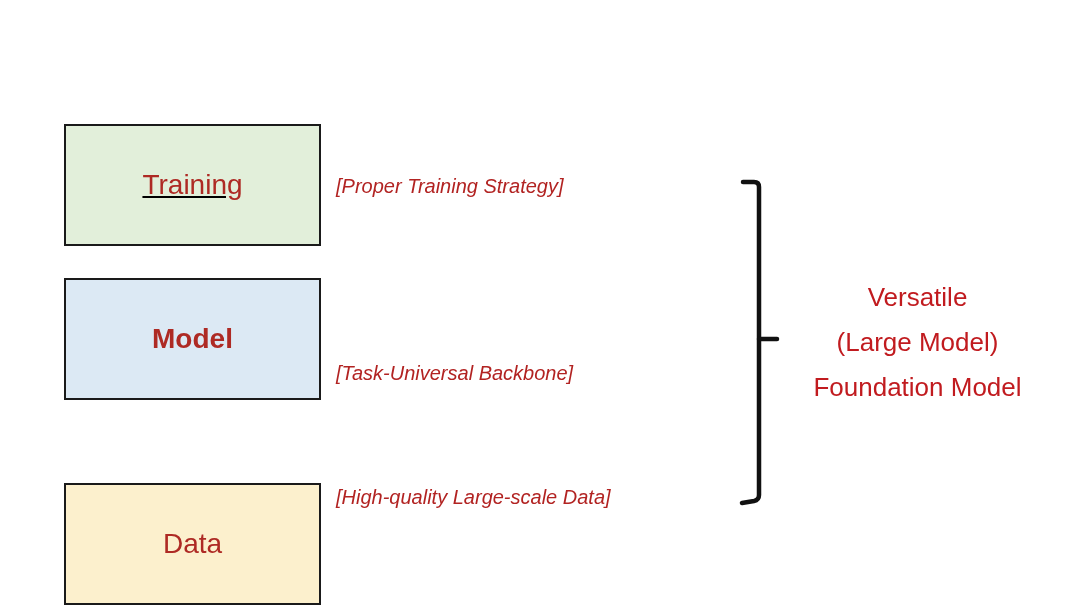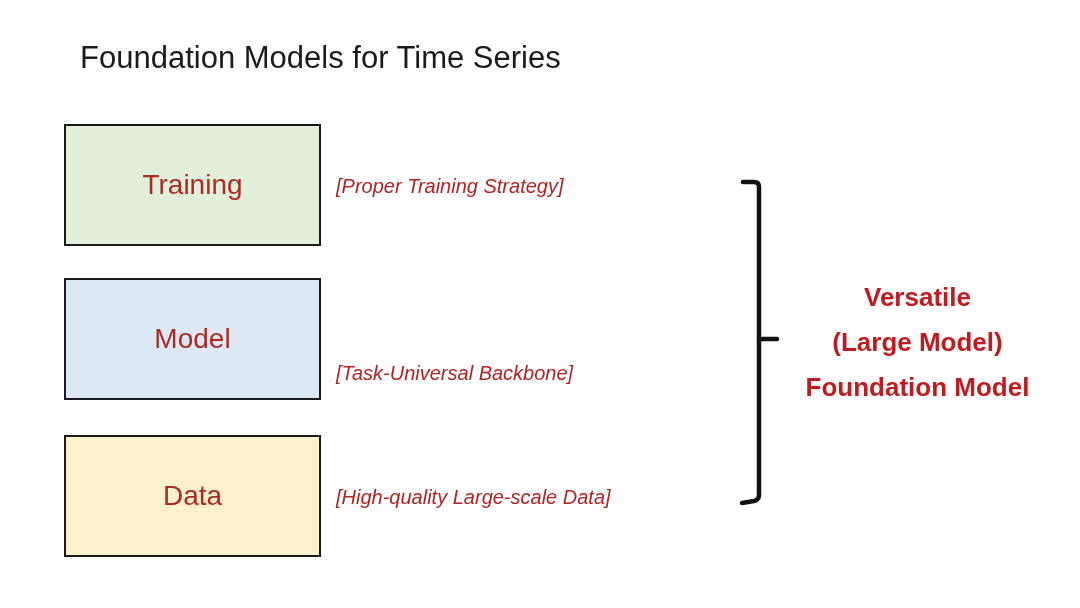--- a/index.html
+++ b/index.html
@@ -61,40 +61,39 @@
     left: 736px;
     top: 174px;
   }
   .result {
     position: absolute;
     left: 795px;
     top: 275px;
     width: 245px;
     text-align: center;
     font-size: 26px;
-    font-weight: bold;
+    font-weight: normal;
     color: #c11b1f;
     line-height: 45px;
   }
   .result div { white-space: nowrap; }
 </style>
 </head>
 <body>
 
 <div class="canvas">
 
-  <div class="title">Foundation Models for Time Series</div>
 
-  <div class="box box-training" style="background-color: rgb(226, 239, 218);">
+  <div class="box box-training" style="background-color: rgb(226, 239, 218); text-decoration: underline;">
     <span class="box-label">Training</span>
   </div>
-  <div class="box box-model" style="background-color: rgb(220, 233, 244);">
+  <div class="box box-model" style="background-color: rgb(220, 233, 244); font-weight: bold;">
     <span class="box-label">Model</span>
   </div>
-  <div class="box box-data" style="background-color: rgb(252, 240, 205);">
+  <div class="box box-data" style="background-color: rgb(252, 240, 205); margin-top: 48px;">
     <span class="box-label">Data</span>
   </div>
 
   <div class="annotation ann-training">[Proper Training Strategy]</div>
   <div class="annotation ann-model">[Task-Universal Backbone]</div>
   <div class="annotation ann-data">[High-quality Large-scale Data]</div>
 
   <svg class="brace" width="46" height="334" viewBox="0 0 46 334">
     <path d="M7 8 L18 8 Q23 8 23 13 L23 321 Q23 326 18 327 L6 329" fill="none" stroke="#111111" stroke-width="4.5" stroke-linecap="round" stroke-linejoin="round"></path>
     <path d="M23 165 L41 165" fill="none" stroke="#111111" stroke-width="4.5" stroke-linecap="round"></path>

